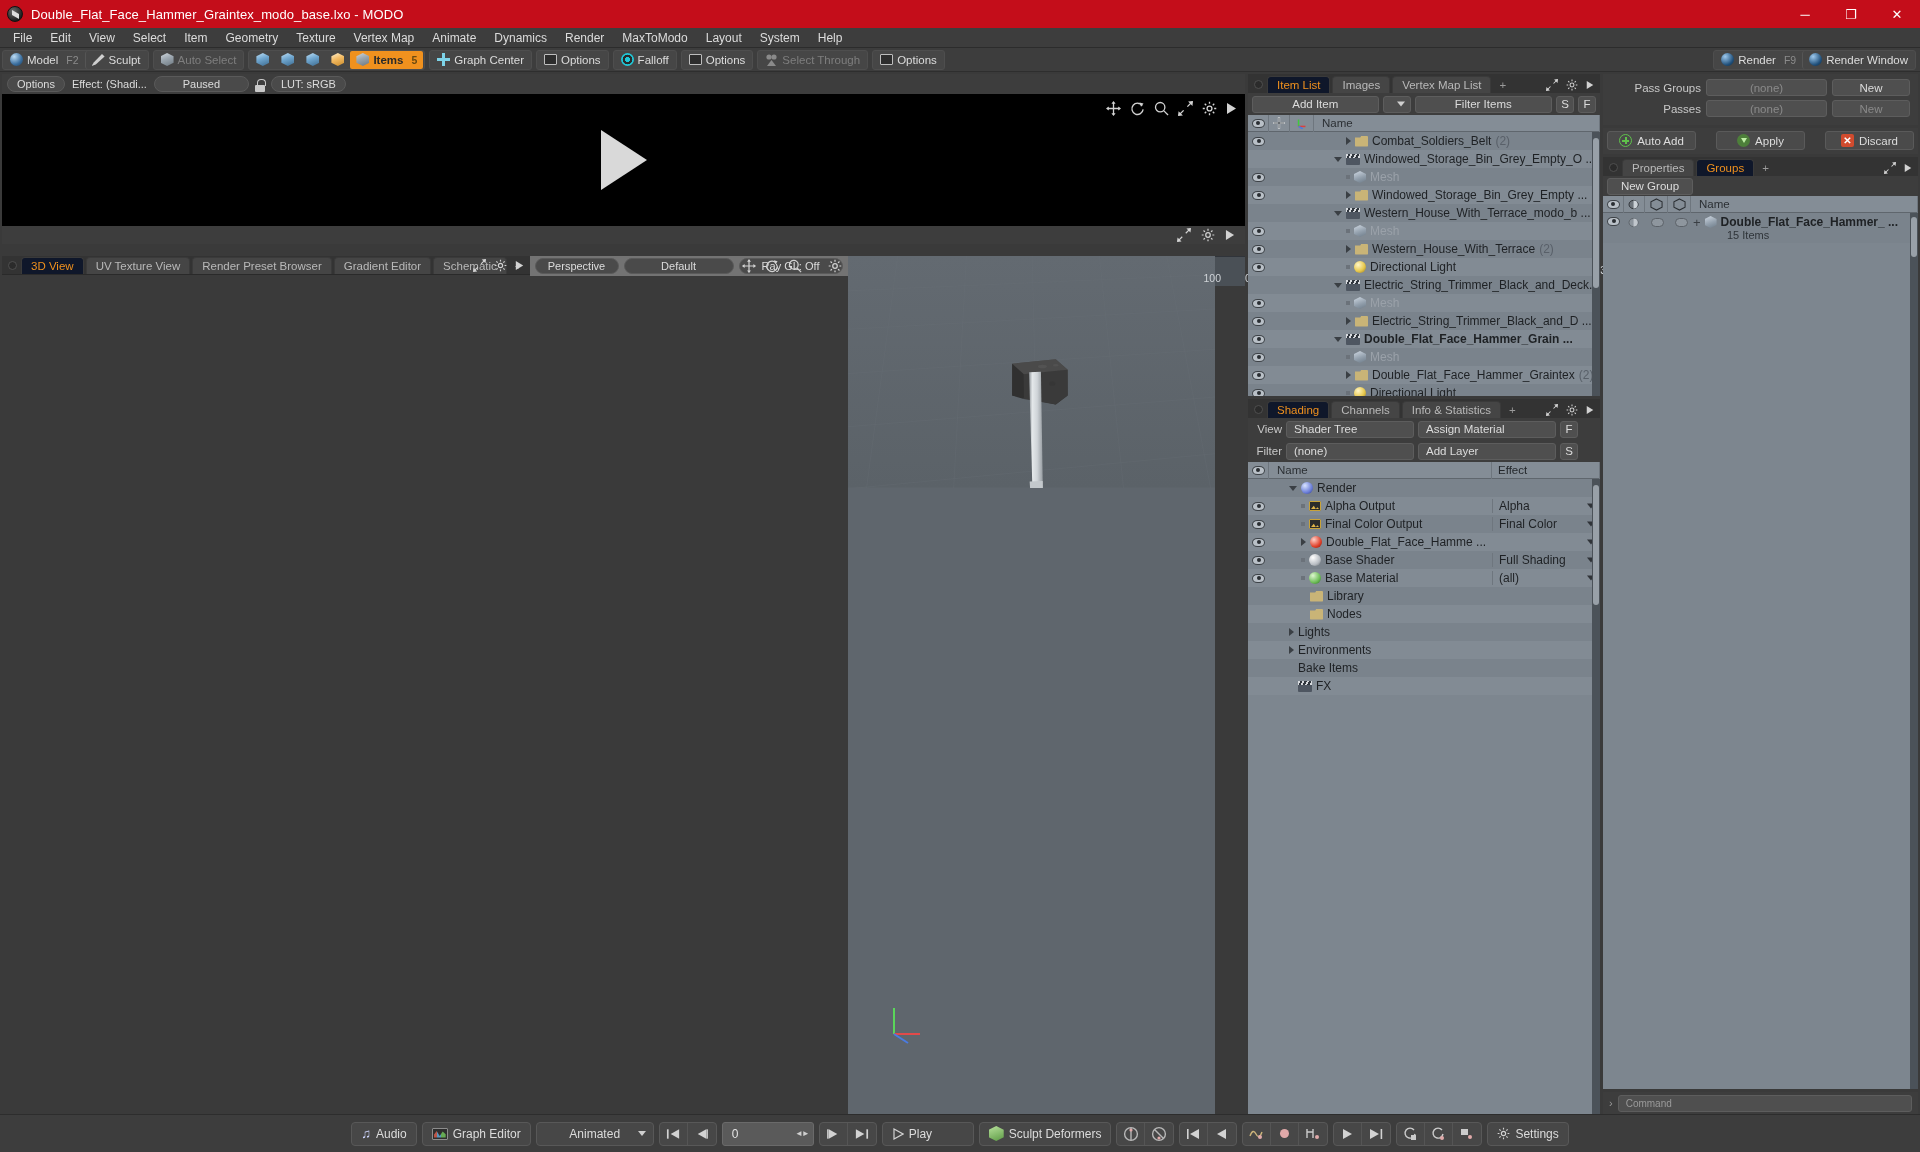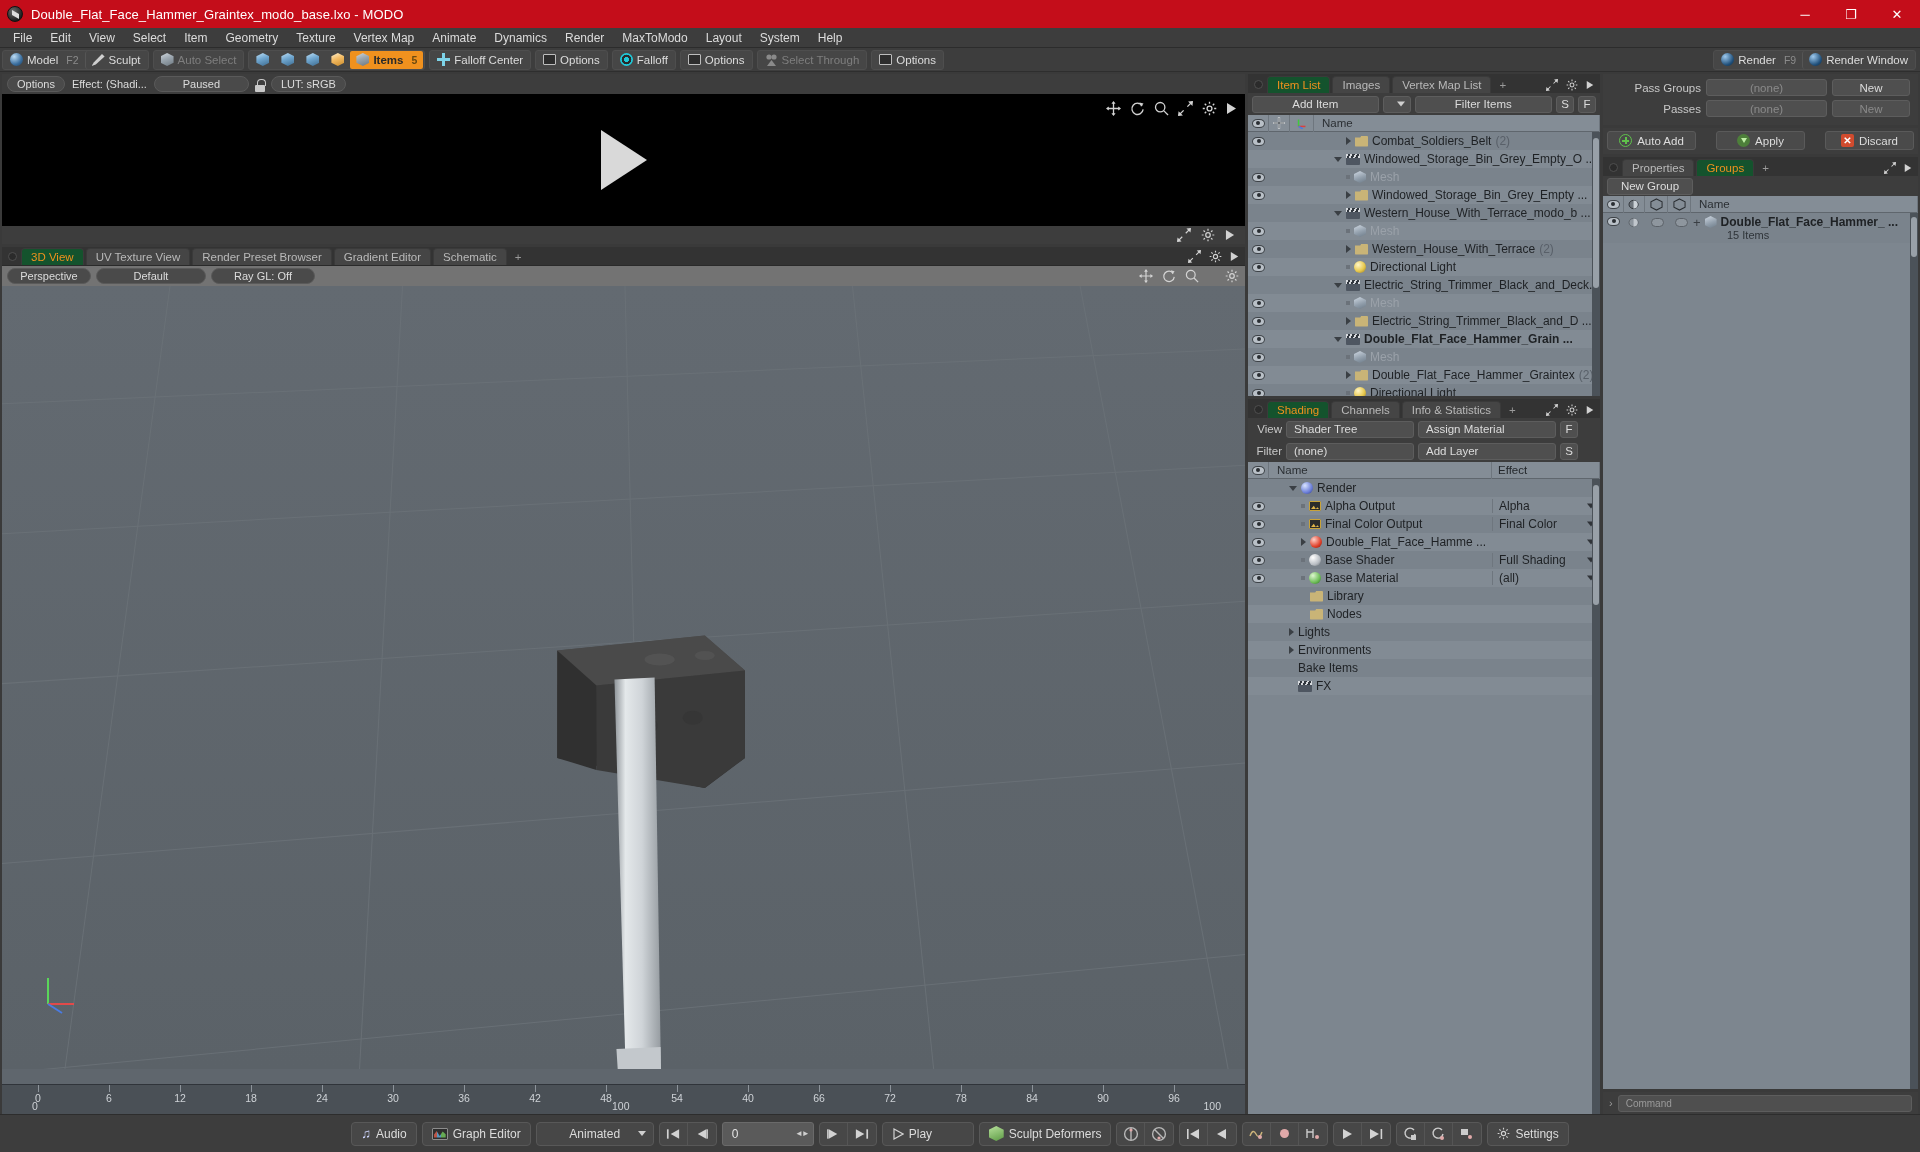--- a/index.html
+++ b/index.html
@@ -102,33 +102,33 @@
   }
   .pvicons { position: absolute; right: 8px; top: 7px; display: flex; gap: 9px; align-items: center; }
   .pvicons2 { height: 18px; background:#3d3d3d; display:flex; justify-content:flex-end; align-items:center;
     gap: 10px; padding-right: 10px; }
 
   svg.gi { display: block; }
   .gi path, .gi circle, .gi line, .gi rect, .gi polygon { stroke: #d2d2d2; fill: none; stroke-width: 1.4; }
   .gi.fill polygon, .gi.fill path.f { fill: #d2d2d2; stroke: none; }
 
   
-  .viewpane { flex: 1 1 auto; display: flex; flex-direction: column; min-height: 0; margin-top: 3px;}
+  .viewpane { flex: 1 1 auto; display: flex; flex-direction: row; min-height: 0; margin-top: 12px;}
   .tabrow {
     height: 19px; background: #333333; display: flex; align-items: flex-end; padding-left: 4px;
     position: relative; border-bottom: 1px solid #2a2a2a;
   }
   .tabdot { width: 9px; height: 9px; border-radius: 50%; background: #2b2b2b; border: 1px solid #4f4f4f;
             margin: 0 4px 4px 2px; }
   .tab {
     height: 17px; padding: 0 9px; font-size: 11.5px; color: #b9b9b9; display: flex; align-items: center;
     background: #454545; border: 1px solid #3a3a3a; border-bottom: none;
     border-radius: 4px 4px 0 0; margin-right: 2px;
   }
-  .tab.sel { background: #14532d; color: #f0911e; }
+  .tab.sel { background: #0f172a; color: #f0911e; }
   .tab.plus { background: transparent; border: none; color: #9a9a9a; padding: 0 6px; }
   .tabright { position: absolute; right: 6px; bottom: 2px; display: flex; gap: 8px; align-items: center; }
   .vptoolbar { height: 20px; background: #737373; display: flex; align-items: center; gap: 5px;
                padding: 0 5px; position: relative; }
   .vpcanvas { flex: 1 1 auto; position: relative; overflow: hidden;
      background: #5f666d; }
   .gridbg { position: absolute; inset: 0; }
   .vpstats { position: absolute; right: 10px; bottom: 56px; text-align: right;
              font-size: 11.5px; color: #c7cacd; line-height: 15.5px; }
   .vpstats .hl { color: #f0a52b; }
@@ -335,21 +335,21 @@
       <div class="tbtn active">
         <span class="ic ic-cube"></span>
         <span>Items</span>
         <span class="key">5</span>
       </div>
     </div>
 
     <div class="tgroup">
       <div class="tbtn">
         <span class="ic ic-cross"></span>
-        <span>Falloff Center</span>
+        <span>Graph Center</span>
       </div>
     </div>
     <div class="tgroup">
       <div class="tbtn">
         <span class="ic ic-rect"></span>
         <span>Options</span>
       </div>
     </div>
 
     <div class="tgroup">

